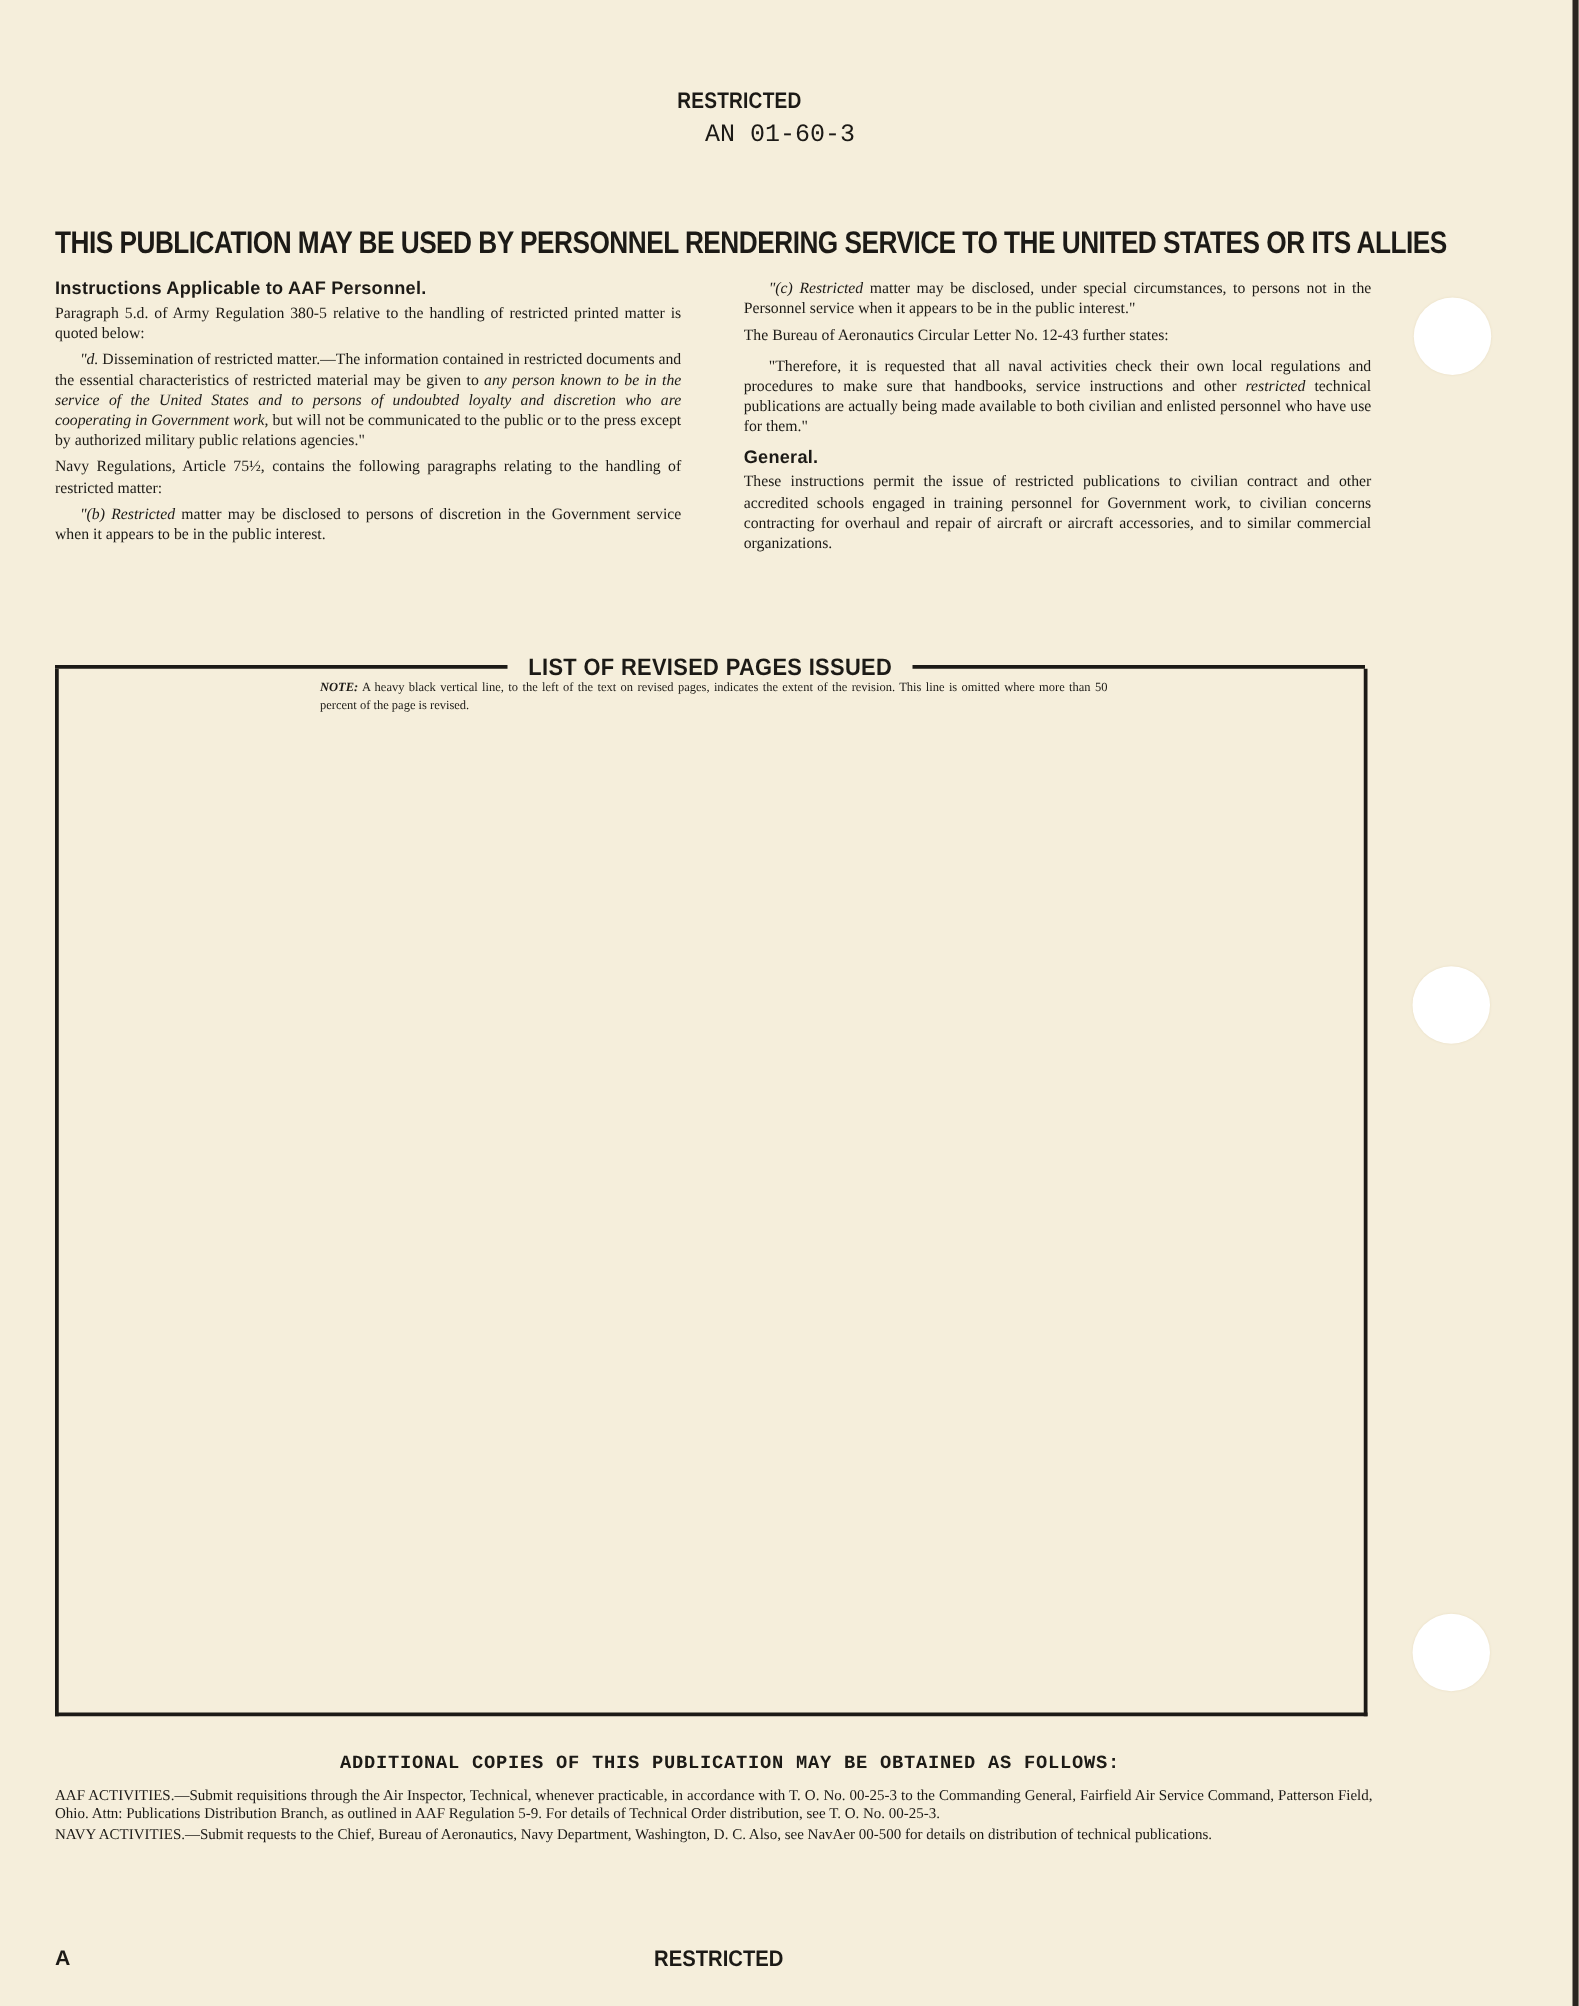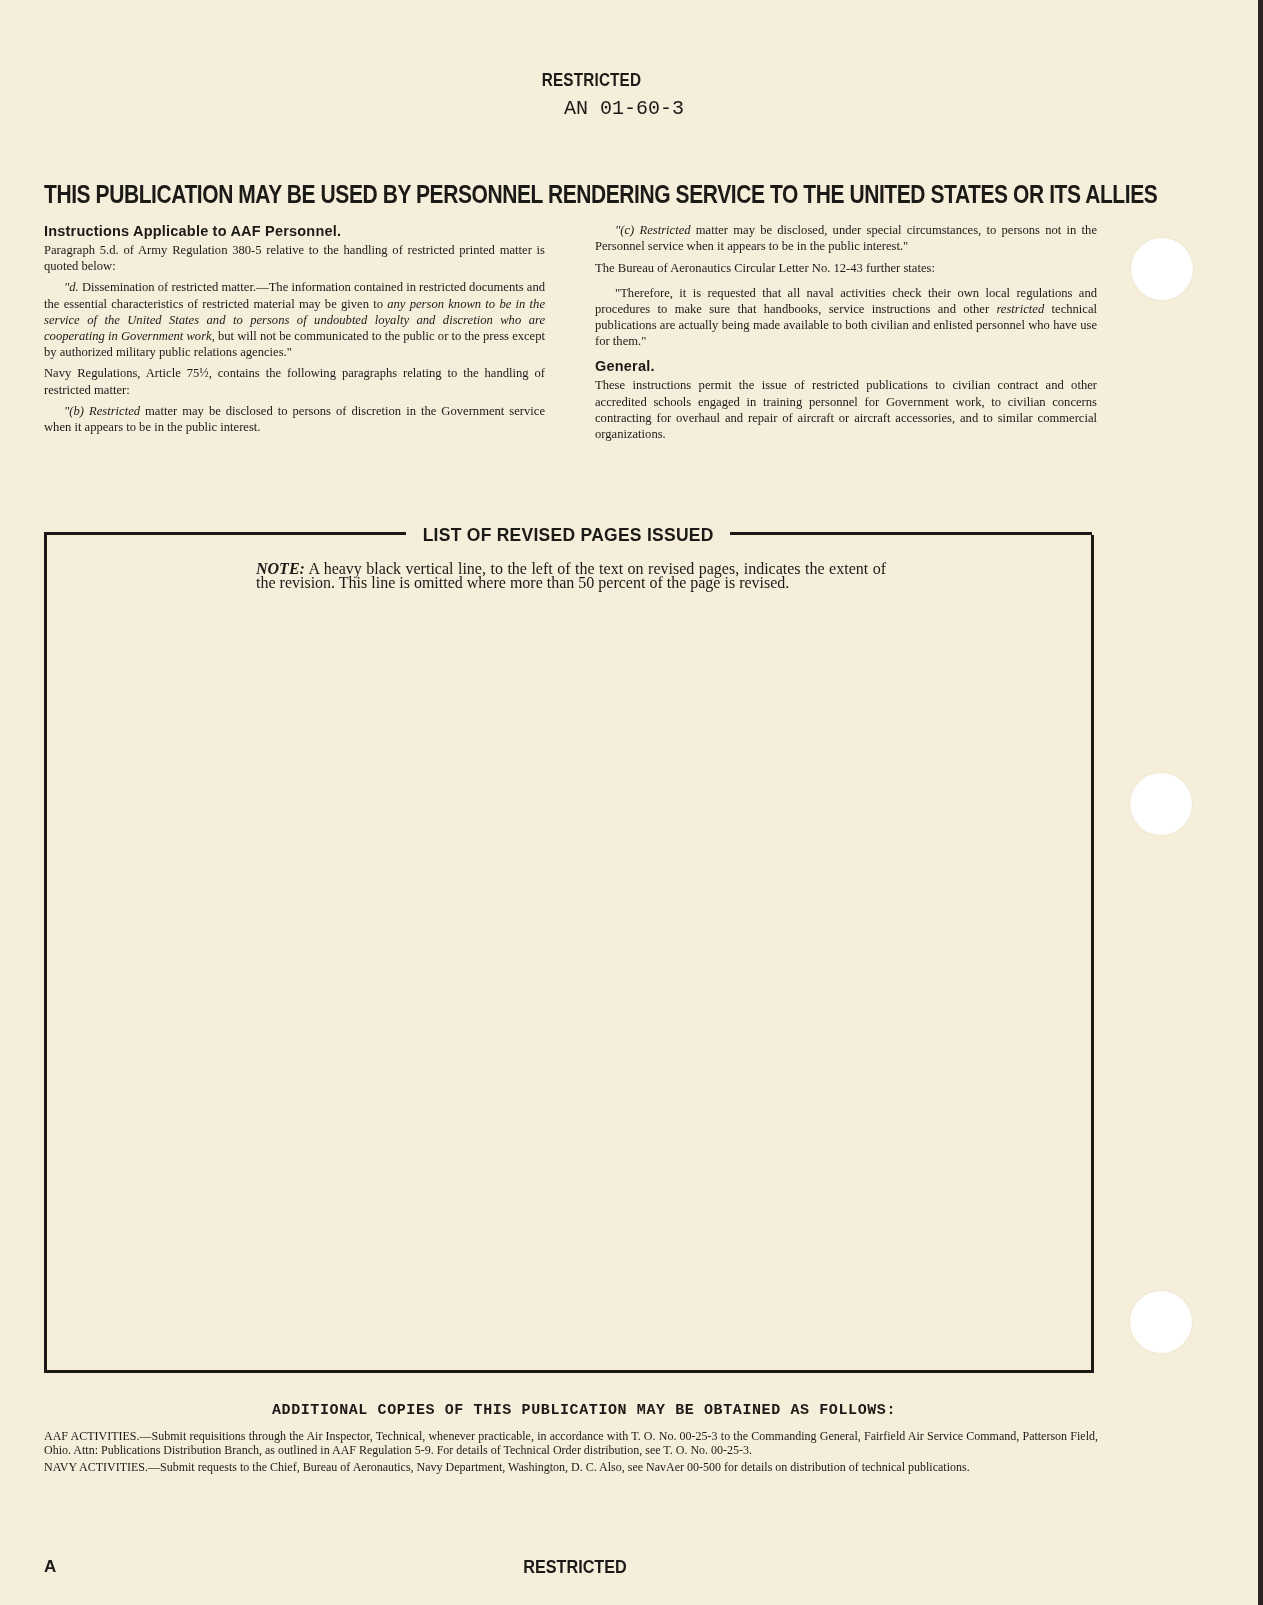--- a/index.html
+++ b/index.html
@@ -22,21 +22,21 @@
   .col.left { left: 44px; width: 501px; }
   .col.right { left: 595px; width: 502px; }
   .col h3 { font-family: Liberation Sans, sans-serif; font-weight: bold; font-size: 14.5px; margin: 0 0 2px 0; line-height: 18px; letter-spacing: 0.2px; }
   .col p { margin: 0 0 5px 0; }
   .indent { text-indent: 20px; }
   i { font-style: italic; }
   .box-title { position: absolute; top: 524px; left: 44px; width: 1048px; height: 24px; display: flex; align-items: flex-start; }
   .box-title .rule { flex: 1; height: 3px; background: #1c1a16; margin-top: 8px; }
   .box-title .t { font-family: "Liberation Sans", sans-serif; font-weight: bold; font-size: 19px; padding: 0 4px; letter-spacing: 0.3px; transform: scaleX(0.92); }
   .box { position: absolute; top: 535px; left: 44px; width: 1044px; height: 835px; border: 3px solid #1c1a16; border-top: none; }
-  .note { position: absolute; top: 562px; left: 256px; width: 630px; font-size: 16px; line-height: 14px; text-align: justify; }
+  .note { position: absolute; top: 544px; left: 256px; width: 630px; font-size: 10px; line-height: 14px; text-align: justify; }
   .note .lbl { font-style: italic; font-weight: bold; }
   .add-title { position: absolute; top: 1402px; left: 0; width: 1168px; text-align: center;
     font-family: Liberation Mono, monospace; font-weight: bold; font-size: 15px; letter-spacing: 0.6px; }
   .dist { position: absolute; top: 1430px; left: 44px; width: 1054px; font-size: 12px; line-height: 13.5px; text-align: justify; }
   .dist p { margin: 0 0 4px 0; }
   .foot-letter { position: absolute; top: 1557px; left: 44px; font-family: "Liberation Sans", sans-serif; font-weight: bold; font-size: 17px; }
   .foot-class { position: absolute; top: 1557px; left: 0; width: 1150px; text-align: center;
     font-family: "Liberation Sans", sans-serif; font-weight: bold; font-size: 18px; transform: scaleX(0.9); }
 </style>
 </head>

